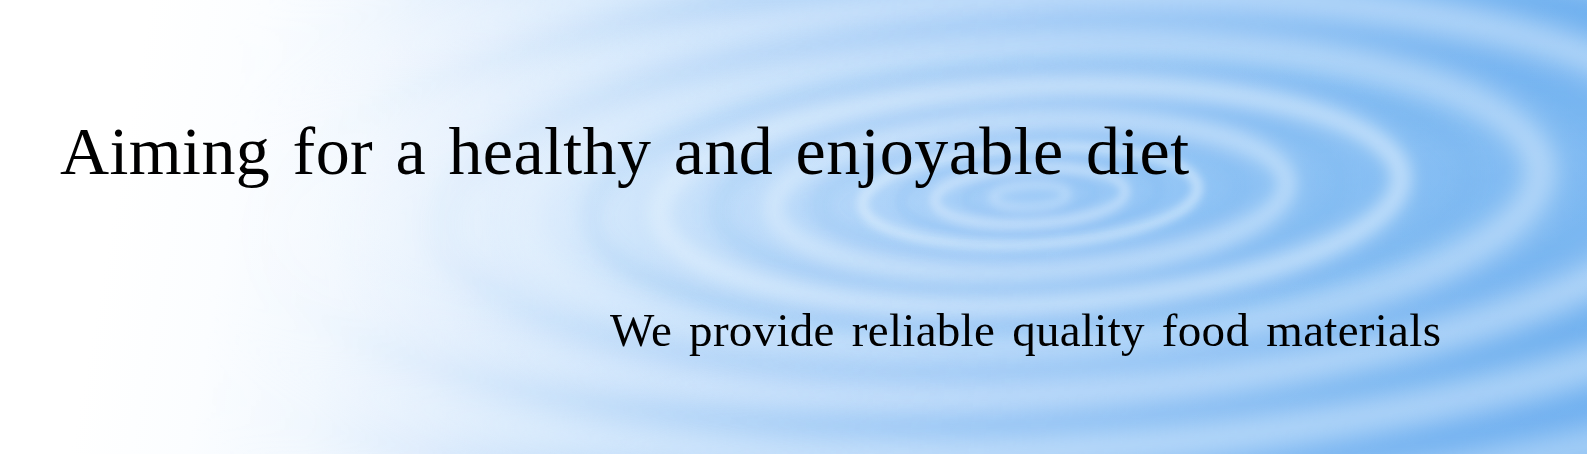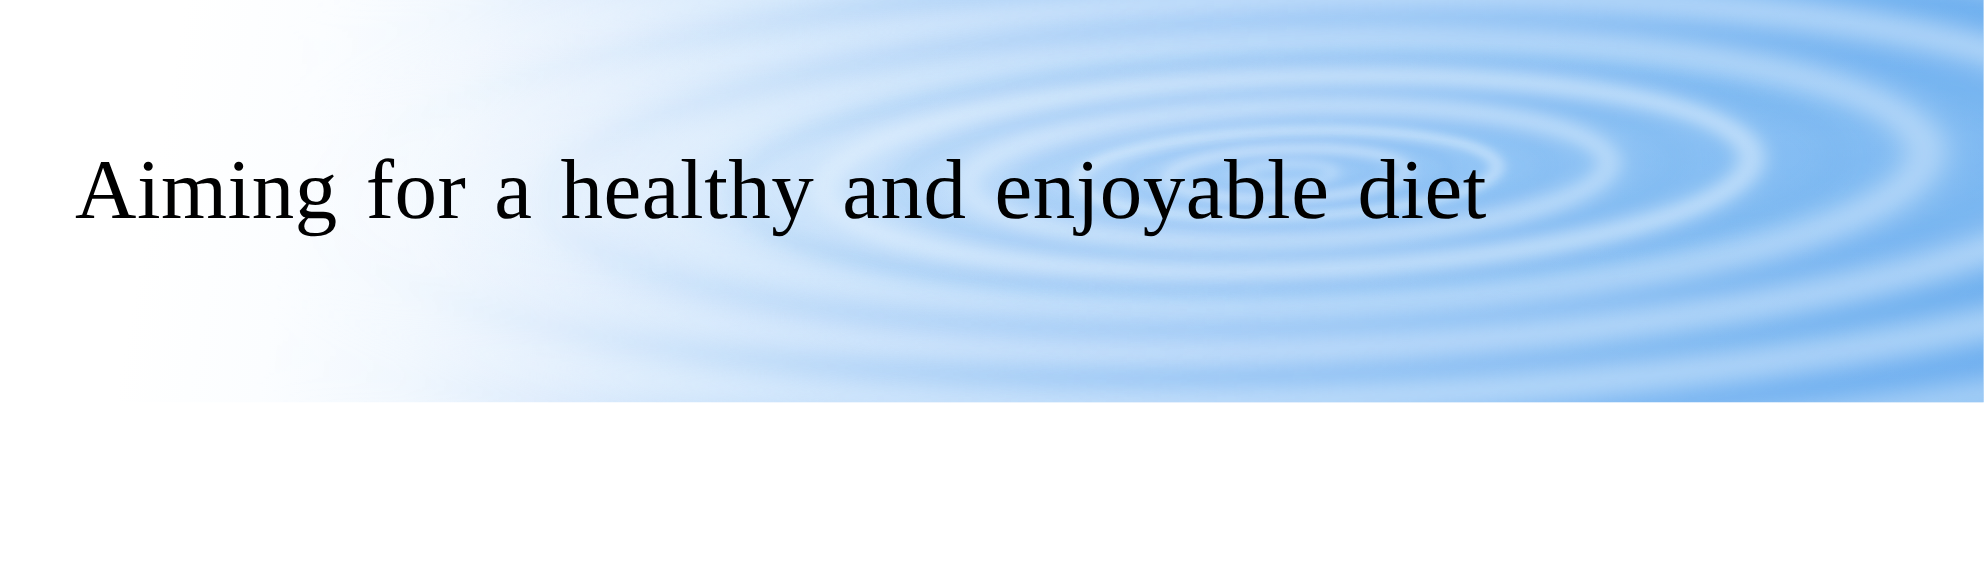--- a/index.html
+++ b/index.html
@@ -5,21 +5,21 @@
 <style>
   html, body {
     margin: 0;
     padding: 0;
     background: #ffffff;
   }
 
   #banner {
     position: relative;
     width: 1587px;
-    height: 322px;
+    height: 454px;
     overflow: hidden;
     font-family: "Liberation Serif", "DejaVu Serif", serif;
   }
 
   
 
   .bg-base {
     position: absolute;
     inset: 0;
     background: linear-gradient(
@@ -168,14 +168,15 @@
           <ellipse cx="1030" cy="196" rx="1220" ry="358" fill="none" stroke="#5ba6ea" stroke-opacity="0.11" stroke-width="34"></ellipse>
         </g>
       </g>
     </svg>
   </div>
 
   <div class="bg-vshade"></div>
 
   <div class="headline">Aiming for a healthy and enjoyable diet</div>
 
+  <div class="subline">We provide reliable quality food materials</div>
 
 </div>
 
 </body></html>

